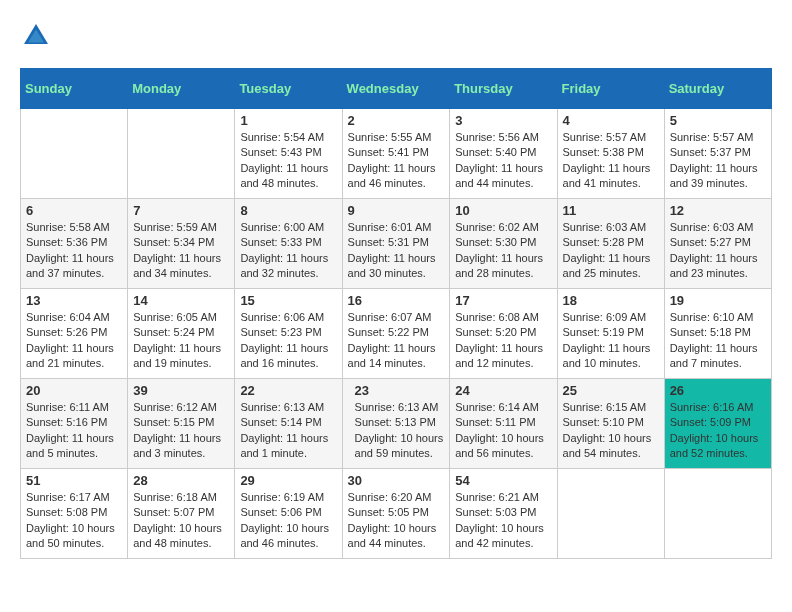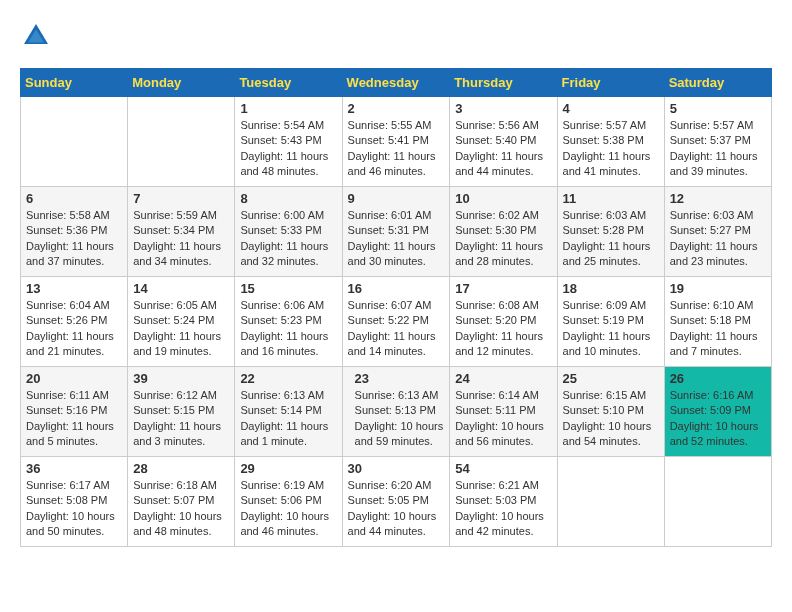--- a/index.html
+++ b/index.html
@@ -52,22 +52,22 @@
       font-size: 16px;
       color: #555;
     }
     .calendar {
       width: 100%;
       border-collapse: collapse;
       font-size: 11px;
     }
     .calendar thead th {
       background: #1a6ab5;
-      color: #fde047;
-      padding: 6px 4px;
+      color: #86efac;
+      padding: 12px 4px;
       text-align: left;
       font-size: 13px;
       font-weight: bold;
       border: 1px solid #1a6ab5;
     }
     .calendar tbody td {
       border: 1px solid #ccc;
       vertical-align: top;
       padding: 4px 5px;
       width: 108px;
@@ -235,21 +235,21 @@
           <span class="day-number">25</span>
           <div class="day-info">Sunrise: 6:15 AM<br>Sunset: 5:10 PM<br>Daylight: 10 hours and 54 minutes.</div>
         </td>
         <td style="background: #14b8a6;">
           <span class="day-number">26</span>
           <div class="day-info">Sunrise: 6:16 AM<br>Sunset: 5:09 PM<br>Daylight: 10 hours and 52 minutes.</div>
         </td>
       </tr>
       <tr>
         <td>
-          <span class="day-number">36</span>
+          <span class="day-number">51</span>
           <div class="day-info">Sunrise: 6:17 AM<br>Sunset: 5:08 PM<br>Daylight: 10 hours and 50 minutes.</div>
         </td>
         <td>
           <span class="day-number">28</span>
           <div class="day-info">Sunrise: 6:18 AM<br>Sunset: 5:07 PM<br>Daylight: 10 hours and 48 minutes.</div>
         </td>
         <td>
           <span class="day-number">29</span>
           <div class="day-info">Sunrise: 6:19 AM<br>Sunset: 5:06 PM<br>Daylight: 10 hours and 46 minutes.</div>
         </td>

